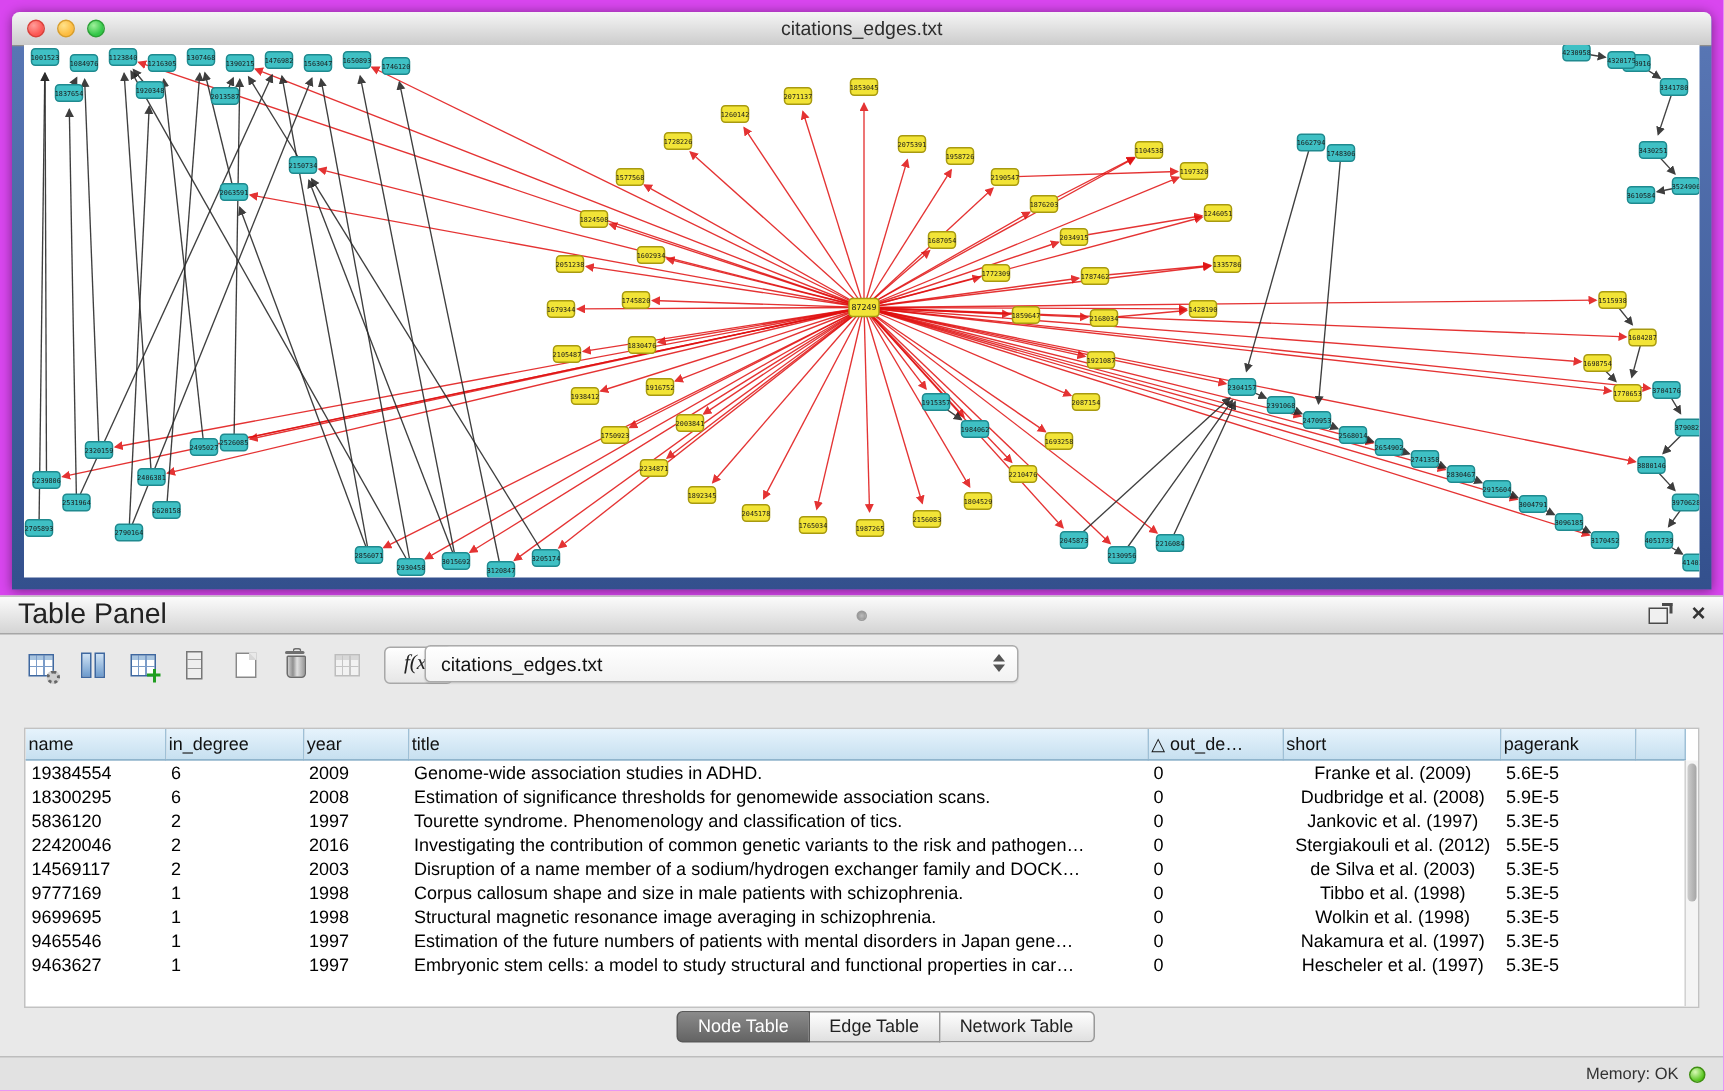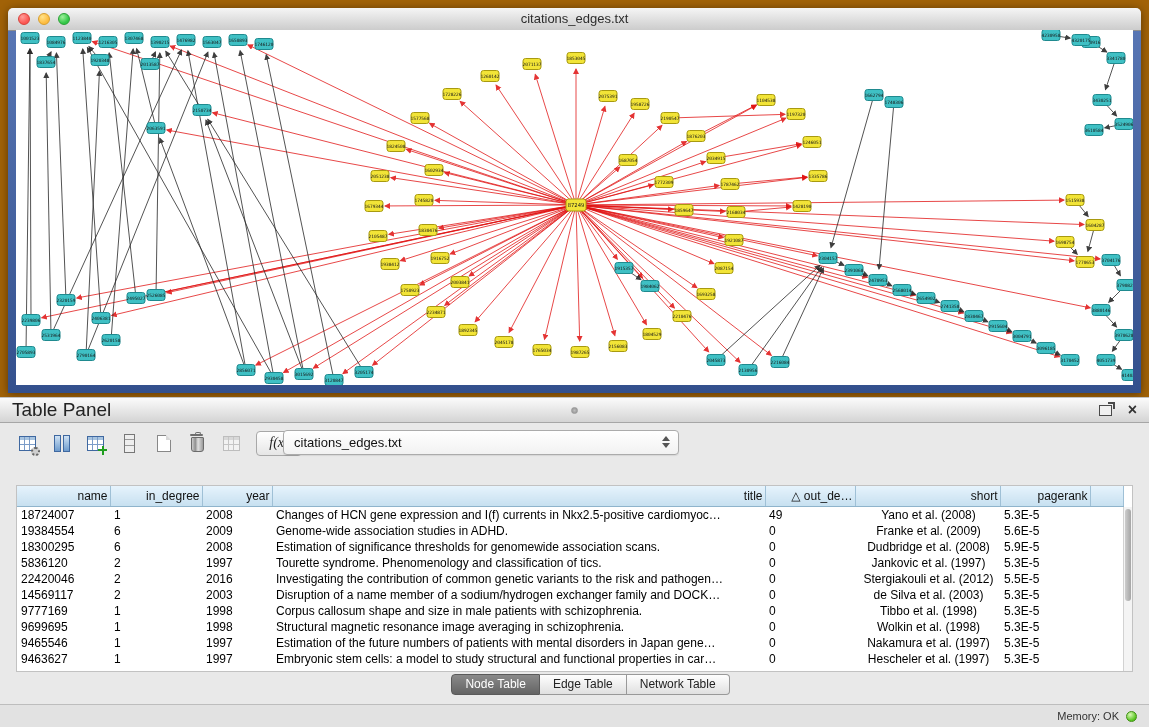--- a/index.html
+++ b/index.html
@@ -1,16 +1,16 @@
 <!DOCTYPE html>
 <html><head>
 <meta charset="utf-8">
 <style>
   html,body{margin:0;padding:0}
-  .screen{position:relative;width:1149px;height:727px;background:#a16207;font-family:"Liberation Sans",sans-serif;overflow:hidden}
+  .screen{position:relative;width:1149px;height:727px;background:#d946ef;font-family:"Liberation Sans",sans-serif;overflow:hidden}
 
   
   .net-window{position:absolute;left:8px;top:8px;width:1133px;height:385px;border-radius:6px 6px 0 0;
     background:linear-gradient(180deg,#5a78b6,#33508d);box-shadow:0 1px 8px rgba(0,0,0,.45)}
   .titlebar{position:absolute;left:0;top:0;right:0;height:22px;border-radius:5px 5px 0 0;
     background:linear-gradient(#f5f5f5,#cccccc);border-bottom:1px solid #8e8e8e}
   .win-title{position:absolute;left:0;width:100%;text-align:center;line-height:22px;font-size:13px;color:#2d2d2d}
   .tl{position:absolute;top:5px;width:12px;height:12px;border-radius:50%;box-sizing:border-box;cursor:default}
   .tl.red{left:10px;background:radial-gradient(circle at 35% 30%,#ff9d99,#fc5753 65%);border:1px solid #d8403a}
   .tl.yellow{left:30px;background:radial-gradient(circle at 35% 30%,#ffe28a,#fdbc40 65%);border:1px solid #d89e2c}
@@ -62,21 +62,21 @@
   .combo{position:absolute;left:283px;top:33px;width:396px;height:25px;background:linear-gradient(#ffffff,#f2f2f2);
     border:1px solid #ababab;border-radius:4px;box-sizing:border-box;box-shadow:0 1px 1px rgba(0,0,0,.08)}
   .combo-text{display:block;line-height:23px;padding-left:10px;font-size:13px;color:#111;white-space:nowrap;overflow:hidden}
   .combo-stepper{position:absolute;right:6px;top:3px;width:12px;height:18px}
   .arr-up{display:block;width:0;height:0;border-left:4px solid transparent;border-right:4px solid transparent;border-bottom:5px solid #555;margin:2px auto 2px}
   .arr-down{display:block;width:0;height:0;border-left:4px solid transparent;border-right:4px solid transparent;border-top:5px solid #555;margin:0 auto}
 
   .table-wrap{position:absolute;left:16px;top:88px;width:1117px;height:187px;background:#fff;border:1px solid #c2c2c2;box-sizing:border-box;overflow:hidden}
   table.data{border-collapse:collapse;table-layout:fixed;width:1107px}
   table.data th{height:20px;background:linear-gradient(#e6f3fc,#c7e0f0);border-right:1px solid #9fc0d6;border-bottom:1px solid #8fb4cc;
-    font-size:12px;font-weight:400;color:#111;padding:0 2px;white-space:nowrap;overflow:hidden;text-align:right}
+    font-size:12px;font-weight:400;color:#111;padding:0 2px;white-space:nowrap;overflow:hidden;text-align:left}
   table.data td{height:16px;font-size:12px;color:#000;padding:0 2px 0 4px;white-space:nowrap;overflow:hidden;line-height:16px}
   table.data td.c5{text-align:center}
   .vscroll{position:absolute;right:0;top:21px;bottom:0;width:9px;background:#f4f4f4;border-left:1px solid #d2d2d2;box-sizing:border-box}
   .vthumb{position:absolute;left:1px;right:1px;top:2px;height:92px;border-radius:4px;background:linear-gradient(90deg,#cdcdcd,#a5a5a5)}
 
   .tabs{position:absolute;top:277px;left:16px;width:100%;display:flex;justify-content:center}
   .tab{padding:0 13px;line-height:19px;height:19px;border:1px solid #999;border-left:none;font-size:12px;color:#222;
     background:linear-gradient(#fefefe,#e0e0e0);cursor:default}
   .tab:first-child{border-left:1px solid #999;border-radius:4px 0 0 4px}
   .tab:last-child{border-radius:0 4px 4px 0}
@@ -741,30 +741,20 @@
               <th>year</th>
               <th>title</th>
               <th>△ out_de…</th>
               <th>short</th>
               <th>pagerank</th>
               <th></th>
             </tr>
           </thead>
           <tbody>
             <tr>
-              <td class="c0">18724007</td>
-              <td class="c1">1</td>
-              <td class="c2">2008</td>
-              <td class="c3">Changes of HCN gene expression and I(f) currents in Nkx2.5-positive cardiomyoc…</td>
-              <td class="c4">49</td>
-              <td class="c5">Yano et al. (2008)</td>
-              <td class="c6">5.3E-5</td>
-              <td></td>
-            </tr>
-            <tr>
               <td class="c0">19384554</td>
               <td class="c1">6</td>
               <td class="c2">2009</td>
               <td class="c3">Genome-wide association studies in ADHD.</td>
               <td class="c4">0</td>
               <td class="c5">Franke et al. (2009)</td>
               <td class="c6">5.6E-5</td>
               <td></td>
             </tr>
             <tr>

